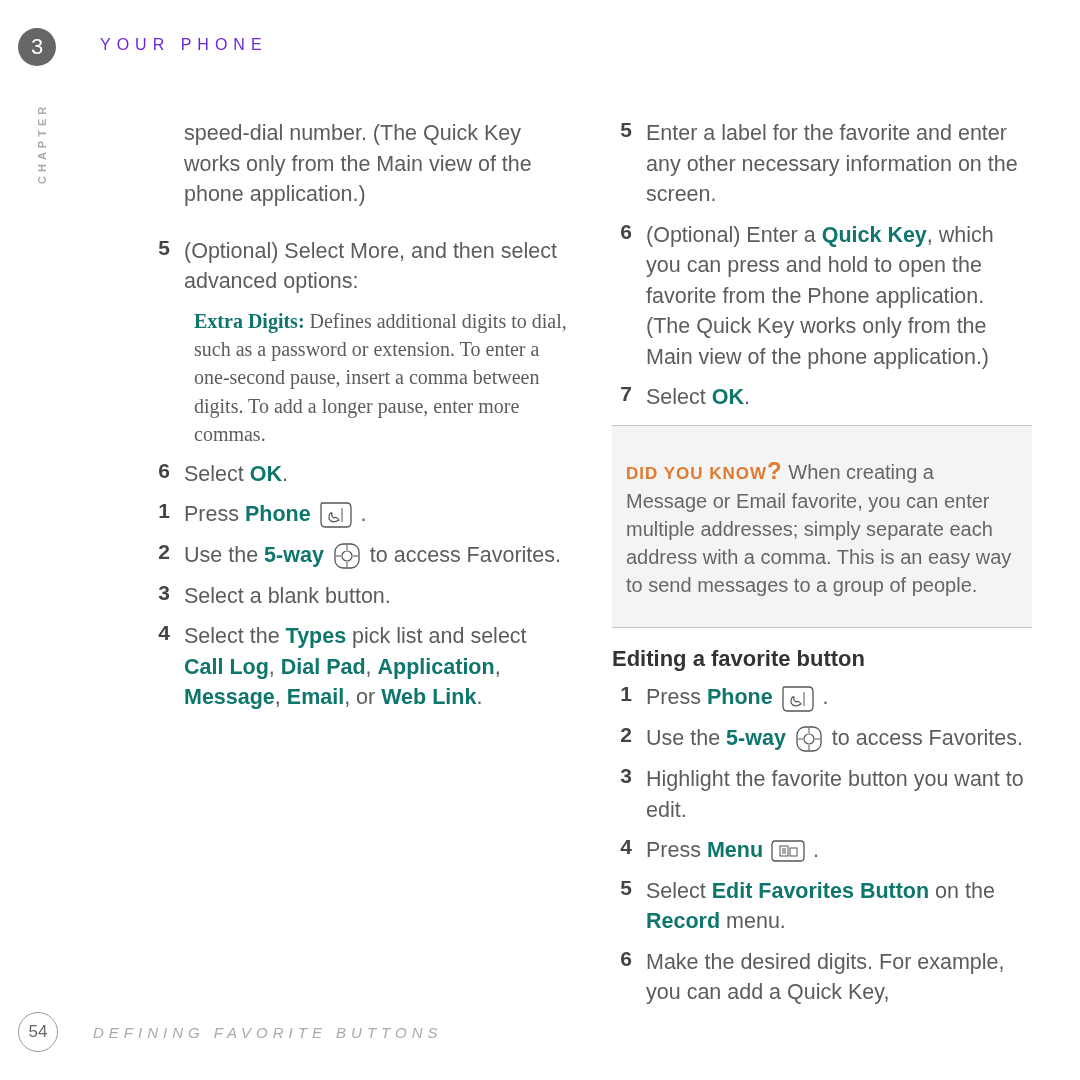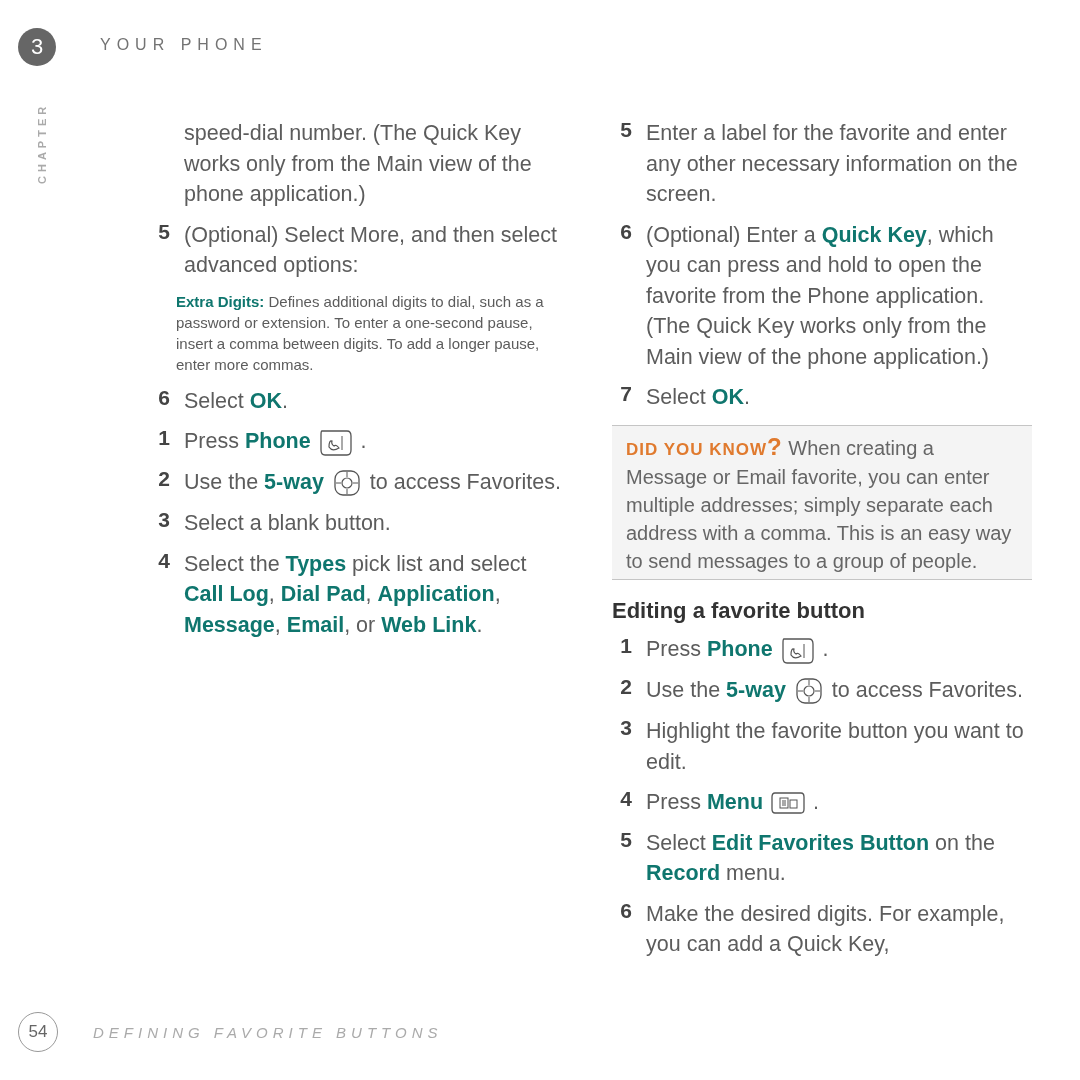--- a/index.html
+++ b/index.html
@@ -25,21 +25,21 @@
     display: flex;
     align-items: center;
     justify-content: center;
   }
   .section-title {
     position: absolute;
     top: 36px;
     left: 100px;
     font-size: 16px;
     letter-spacing: 6px;
-    color: #737373;
+    color: #6d28d9;
     font-weight: 400;
   }
   .chapter-label {
     position: absolute;
     top: 184px;
     left: 36px;
     transform: rotate(-90deg);
     transform-origin: left top;
     font-size: 11px;
     font-weight: 700;
@@ -54,38 +54,38 @@
     bottom: 90px;
     display: flex;
     gap: 42px;
   }
   .col { flex: 1; }
   p, .num-item .txt, .tip-box {
     font-size: 21.5px;
     line-height: 1.42;
     color: #5c5c5c;
   }
-  .intro { padding-left: 34px; margin-bottom: 10px; }
+  .intro { padding-left: 34px; margin-bottom: 26px; }
   .num-item { display: flex; gap: 14px; margin-bottom: 10px; }
   .num-item .num { font-weight: 700; color: #444; min-width: 20px; text-align: right; font-size: 21px; }
   .num-item .txt { flex: 1; }
-  .sub { margin-left: 26px; margin-bottom: 10px; font-size: 15px; line-height:1.42; }
+  .sub { margin-left: 44px; margin-bottom: 10px; font-size: 20px; line-height:1.42;font-family:Liberation Serif, serif; }
   strong, .b { font-weight: 700; color: #0f766e; }
   h3.subhead { font-size: 22px; font-weight: 700; color: #333; margin: 18px 0 10px 0; }
   .icon {
     display: inline-block;
     vertical-align: middle;
     margin: 0 2px;
   }
   .icon svg { display: block; }
   .tip-box {
     border-top: 1px solid #c5c5c5;
     border-bottom: 1px solid #c5c5c5;
     background: #f4f4f4;
-    padding: 4px 14px;
+    padding: 28px 14px;
     margin: 12px 0 18px 0;
     font-size: 20px;
     line-height: 1.4;
     color: #666;
   }
   .tip-label {
     font-variant: small-caps;
     letter-spacing: 1px;
     font-weight: 700;
     color: #e07a2e;

